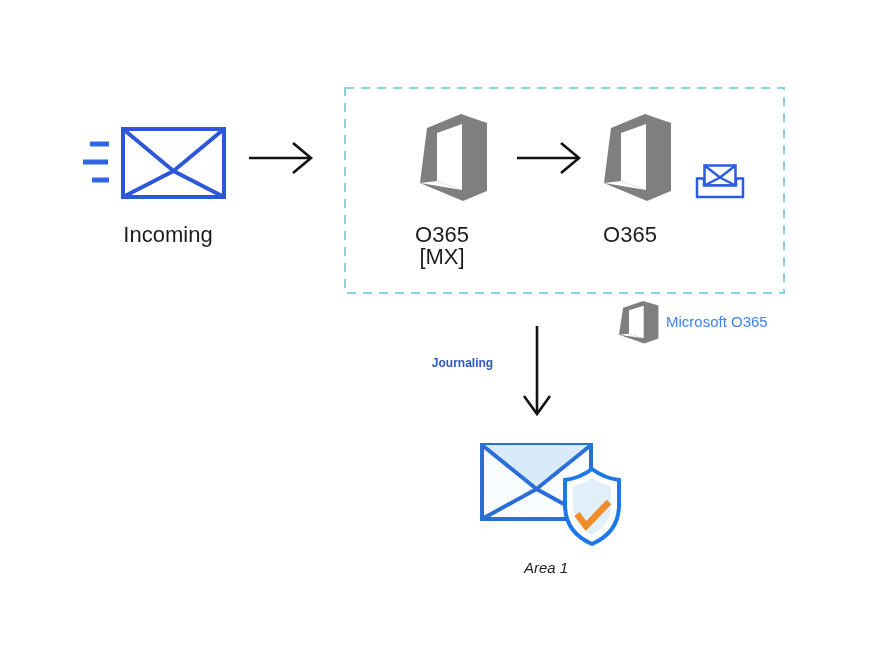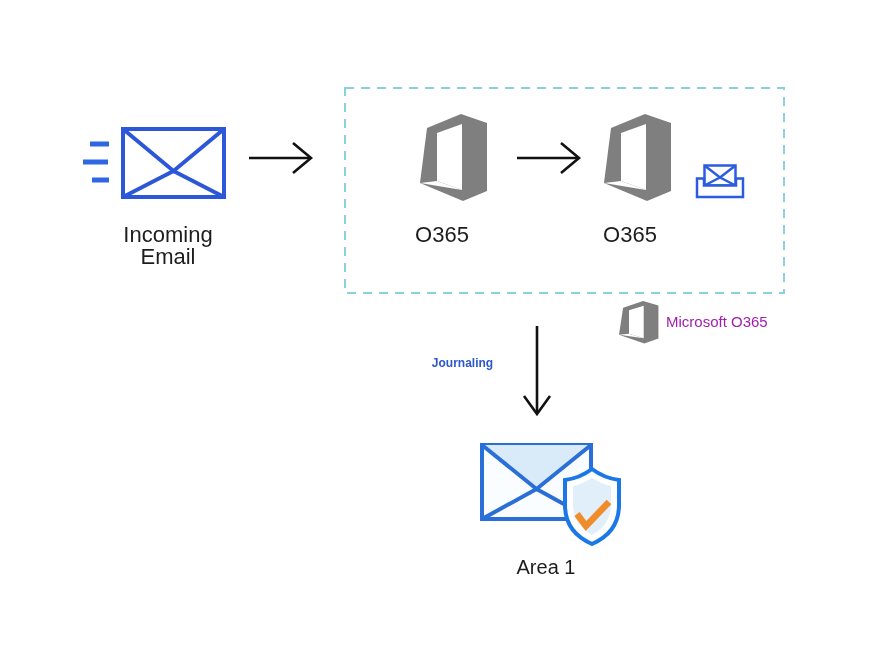--- a/index.html
+++ b/index.html
@@ -6,23 +6,23 @@
   .canvas{
     position:relative;width:886px;height:653px;background:#ffffff;
     font-family:"Liberation Sans",sans-serif;overflow:hidden;
   }
   .abs{position:absolute;}
   .label{
     position:absolute;text-align:center;color:#1d1d1d;
     font-size:22px;line-height:22px;
   }
   .label div{white-space:nowrap;}
-  .label-area1{font-size:20px;line-height:21px;}
+  .label-area1{font-size:15px;line-height:21px;font-style:italic;}
   .legend-text{
-    position:absolute;font-size:15px;line-height:18px;color:#a21caf;white-space:nowrap;
+    position:absolute;font-size:15px;line-height:18px;color:#3b82f6;white-space:nowrap;
   }
   .journaling{
     position:absolute;font-size:12px;line-height:24px;font-weight:600;
     color:#2d58c9;text-align:center;white-space:nowrap;
   }
   svg{display:block;}
 </style>
 </head>
 <body>
 
@@ -47,40 +47,40 @@
     <g fill="none" stroke="#2b57d8" stroke-width="4">
       <rect x="43" y="9" width="101" height="68" fill="#ffffff"></rect>
       <path d="M43,9 L93.5,51 L144,9"></path>
       <path d="M43,77 L93.5,51"></path>
       <path d="M144,77 L93.5,51"></path>
     </g>
   </svg>
 
   <div class="label" style="left:88px;top:224px;width:160px">
     <div>Incoming</div>
-    <div>Email</div>
   </div>
 
   <svg class="abs" style="left:246px;top:140px" width="70" height="36" viewBox="0 0 70 36">
     <g fill="none" stroke="#111111" stroke-width="2.6">
       <path d="M3,18 H64"></path>
       <path d="M47,3 L65,18 L47,33"></path>
     </g>
   </svg>
 
   <svg class="abs" style="left:343px;top:86px" width="443" height="209" viewBox="0 0 443 209">
     <rect x="2" y="2" width="439" height="205" fill="none" stroke="#8ad0de" stroke-width="2" stroke-dasharray="9 7"></rect>
   </svg>
 
   <svg class="abs" style="left:419px;top:112px" width="70" height="90" viewBox="0 0 68 90">
     <use href="#office-logo"></use>
   </svg>
 
   <div class="label" style="left:382px;top:224px;width:120px">
     <div>O365</div>
+    <div>[MX]</div>
   </div>
 
   <svg class="abs" style="left:514px;top:140px" width="70" height="36" viewBox="0 0 70 36">
     <g fill="none" stroke="#111111" stroke-width="2.6">
       <path d="M3,18 H64"></path>
       <path d="M47,3 L65,18 L47,33"></path>
     </g>
   </svg>
 
   <svg class="abs" style="left:603px;top:112px" width="70" height="90" viewBox="0 0 68 90">

